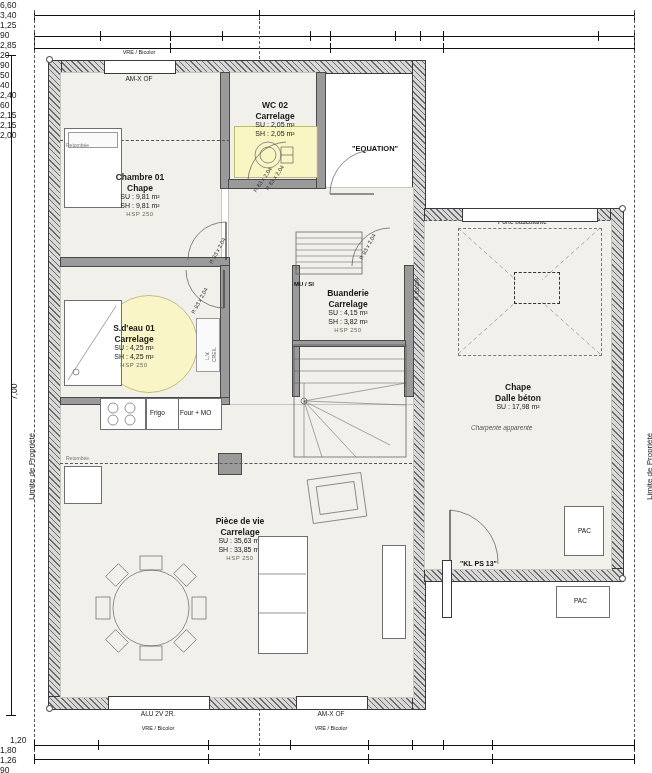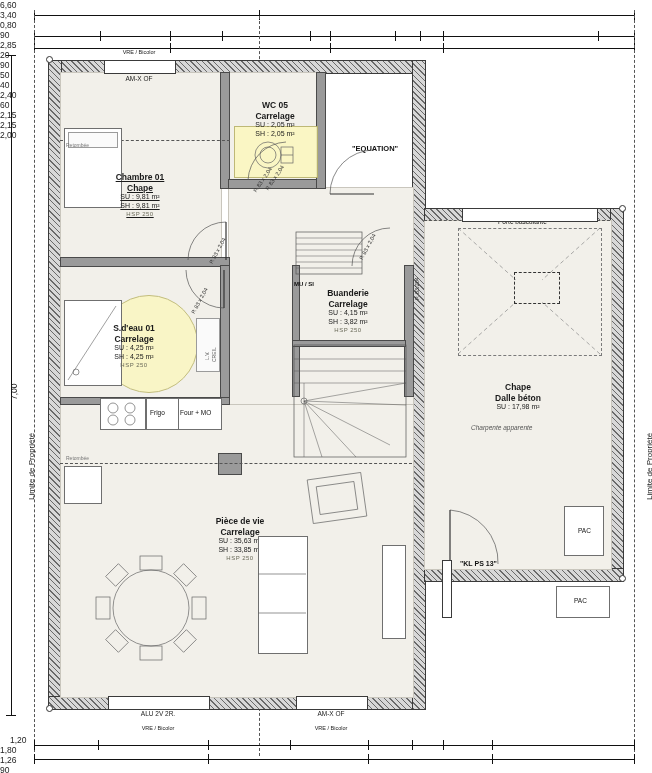--- a/index.html
+++ b/index.html
@@ -55,21 +55,21 @@
   <div class="tick vline" style="left:170px;top:31px;height:10px;"></div>
   <div class="tick vline" style="left:222px;top:31px;height:10px;"></div>
   <div class="tick vline" style="left:310px;top:31px;height:10px;"></div>
   <div class="tick vline" style="left:330px;top:31px;height:10px;"></div>
   <div class="tick vline" style="left:395px;top:31px;height:10px;"></div>
   <div class="tick vline" style="left:420px;top:31px;height:10px;"></div>
   <div class="tick vline" style="left:443px;top:31px;height:10px;"></div>
   <div class="tick vline" style="left:598px;top:31px;height:10px;"></div>
   <div class="tick vline" style="left:634px;top:31px;height:10px;"></div>
 
-  <div class="dim-txt" style="left:42px;top:23px;width:50px;">0,80</div>
+  <div class="dim-txt" style="left:42px;top:23px;width:50px;">1,25</div>
   <div class="dim-txt" style="left:110px;top:23px;width:50px;">90</div>
   <div class="dim-txt" style="left:238px;top:23px;width:50px;">2,85</div>
   <div class="dim-txt" style="left:306px;top:23px;width:28px;">20</div>
   <div class="dim-txt" style="left:338px;top:23px;width:50px;">90</div>
   <div class="dim-txt" style="left:391px;top:23px;width:28px;">50</div>
   <div class="dim-txt" style="left:418px;top:23px;width:28px;">40</div>
   <div class="dim-txt" style="left:496px;top:23px;width:50px;">2,40</div>
   <div class="dim-txt" style="left:601px;top:23px;width:28px;">60</div>
 
   <div class="tick hline" style="left:34px;top:48px;width:600px;"></div>
@@ -144,29 +144,29 @@
 <div class="dashline-h" style="left:424px;top:220px;width:186px;"></div>
 
 <div class="yellowbox" style="left:234px;top:126px;width:82px;height:50px;"></div>
 <svg style="left:250px;top:136px;" width="50" height="38" viewBox="0 0 50 38">
   <circle cx="18" cy="19" r="13" class="grayfill"></circle>
   <circle cx="18" cy="19" r="8" class="grayfill"></circle>
   <rect x="31" y="11" width="12" height="16" class="grayfill"></rect>
   <line x1="31" y1="19" x2="43" y2="19" stroke="#666" stroke-width=".7"></line>
 </svg>
 <div class="roomlbl" style="left:232px;top:100px;width:86px;">
-  <div class="nm">WC 05</div>
+  <div class="nm">WC 02</div>
   <div class="mat">Carrelage</div>
   <div class="sv">SU : 2,05 m²</div>
   <div class="sv">SH : 2,05 m²</div>
 </div>
 
 <div class="thinbox" style="left:64px;top:128px;width:56px;height:78px;"></div>
 <div class="thinbox2" style="left:68px;top:132px;width:48px;height:14px;"></div>
-<div class="roomlbl" style="left:78px;top:172px;width:124px;text-decoration:underline;">
+<div class="roomlbl" style="left:78px;top:172px;width:124px;">
   <div class="nm">Chambre 01</div>
   <div class="mat">Chape</div>
   <div class="sv">SU :  9,81 m²</div>
   <div class="sv">SH :  9,81 m²</div>
   <div class="hsp">HSP 250</div>
 </div>
 <div class="lbl" style="left:66px;top:142px;font-size:5px;color:#777;">Retombée</div>
 
 <div class="yellowcircle" style="left:100px;top:295px;width:96px;height:96px;"></div>
 <div class="thinbox" style="left:64px;top:300px;width:56px;height:84px;"></div>

